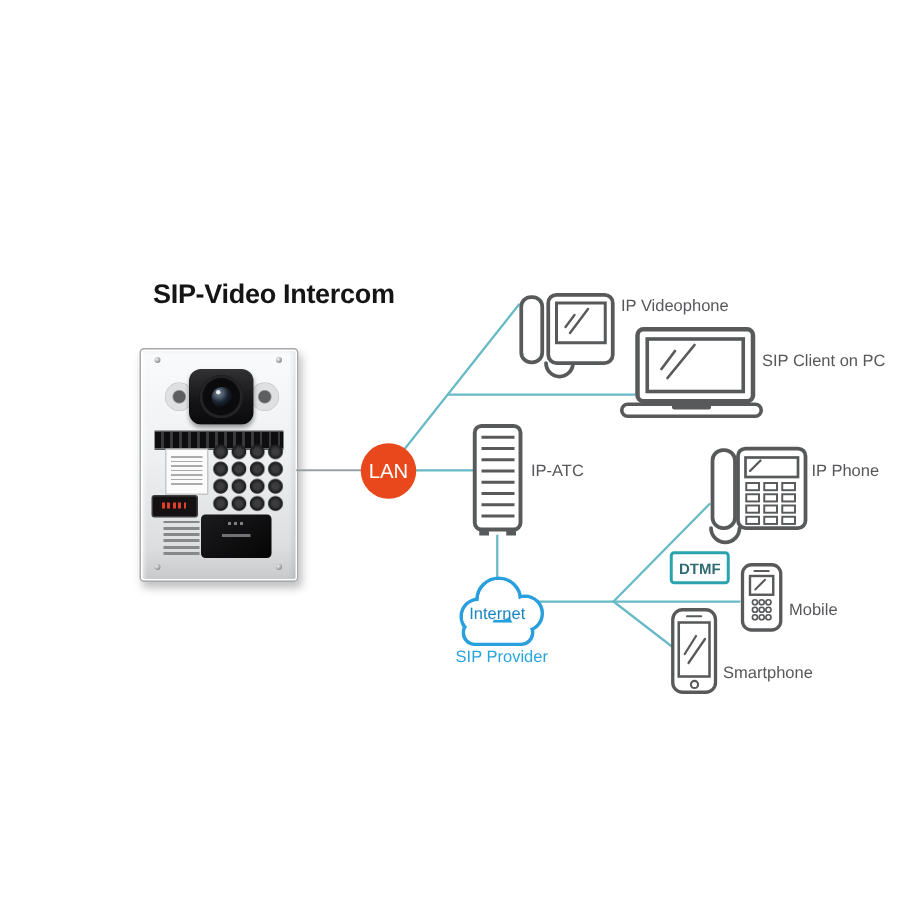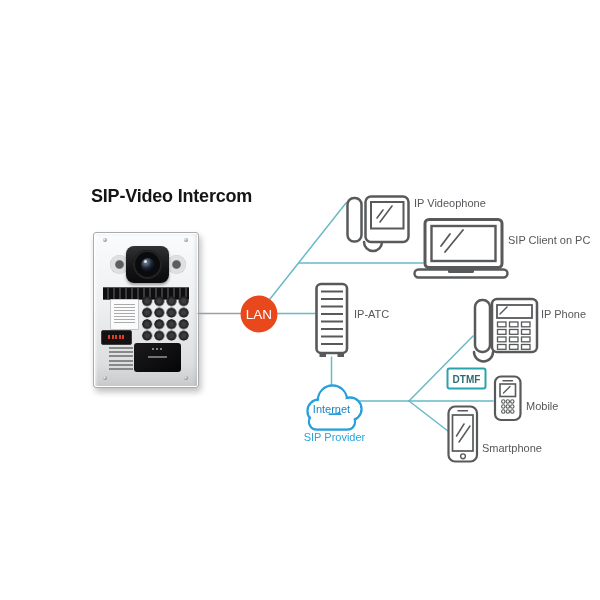--- a/index.html
+++ b/index.html
@@ -1,18 +1,18 @@
 <!DOCTYPE html>
 <html><head>
 <meta charset="utf-8">
 <style>
   html,body{margin:0;padding:0;background:#fff;}
   .canvas{position:relative;width:600px;height:600px;background:#ffffff;
           font-family:"Liberation Sans",sans-serif;overflow:hidden;}
-  .title{position:absolute;left:91px;top:186px;font-size:18px;font-weight:bold;
+  .title{position:absolute;left:102px;top:186px;font-size:18px;font-weight:bold;
          color:#151515;letter-spacing:-0.2px;}
 
   
   .intercom{position:absolute;left:93px;top:232px;width:104px;height:154px;
     background:linear-gradient(180deg,#fafbfc 0%,#eef0f2 45%,#dcdee0 85%,#c7c9cb 100%);
     border:1px solid #a9abae;border-radius:3px;
     box-shadow:inset 0 0 0 1px #ffffff,inset 2px 0 3px rgba(255,255,255,.7),
                inset -2px 0 4px rgba(0,0,0,.12),2px 4px 6px rgba(0,0,0,.25);}
   .intercom *{position:absolute;}
   .screw{width:4px;height:4px;border-radius:50%;

